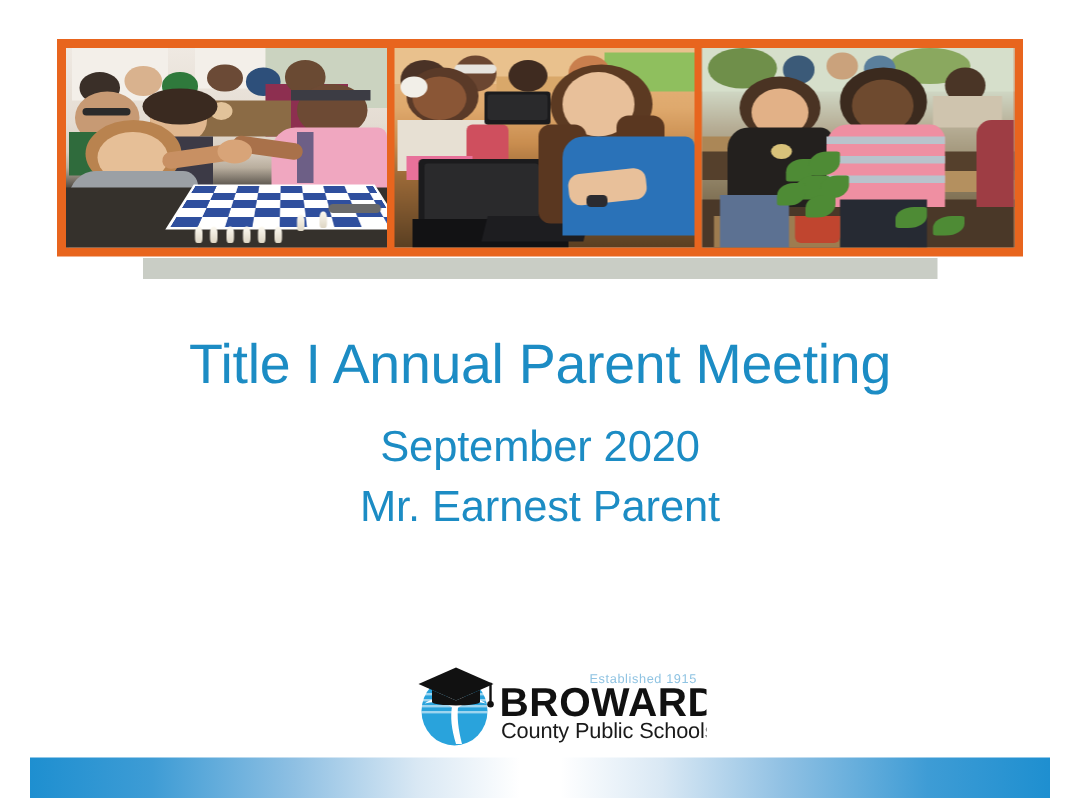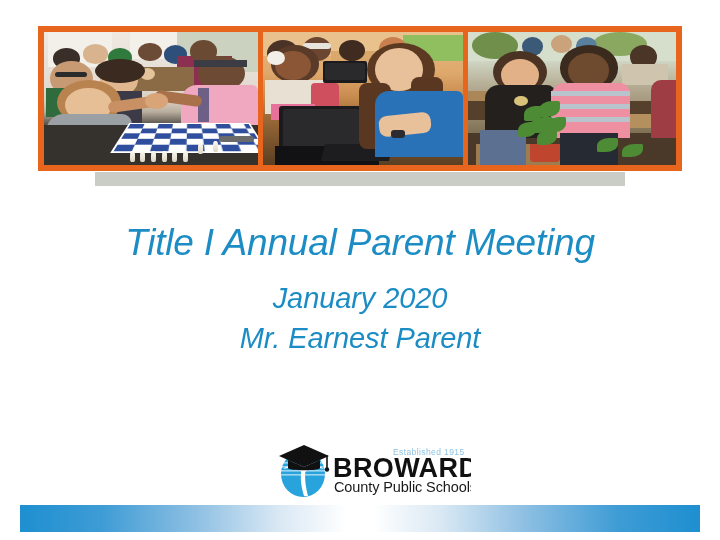--- a/index.html
+++ b/index.html
@@ -91,21 +91,20 @@
     background: #C9CDC5;
   }
 
   
   #title-block {
     position: absolute;
     left: 0;
     top: 222px;
     width: 720px;
     text-align: center;
-    font-style: italic;
   }
   #main-title {
     margin: 0;
     font-size: 37px;
     font-weight: 400;
     line-height: 1.12;
     color: #1C8CC4;
     letter-spacing: -0.2px;
   }
   #subtitle-group {
@@ -291,21 +290,21 @@
 
     <div class="rect" style="left:88%;top:36%;width:12%;height:44%;background:#9e3d44;border-radius:10px 0 0 0;"></div>
   </div>
 </div>
 
 <div id="shadow-bar"></div>
 
 <div id="title-block">
   <h1 id="main-title">Title I Annual Parent Meeting</h1>
   <div id="subtitle-group">
-    <p class="subtitle-line">January 2020</p>
+    <p class="subtitle-line">September 2020</p>
     <p class="subtitle-line">Mr. Earnest Parent</p>
   </div>
 </div>
 
 <div id="logo">
   <svg width="200" height="58" viewBox="0 0 200 58">
 
     <g>
       <ellipse cx="32" cy="34" rx="22" ry="23" fill="#29A3DC"></ellipse>
 

